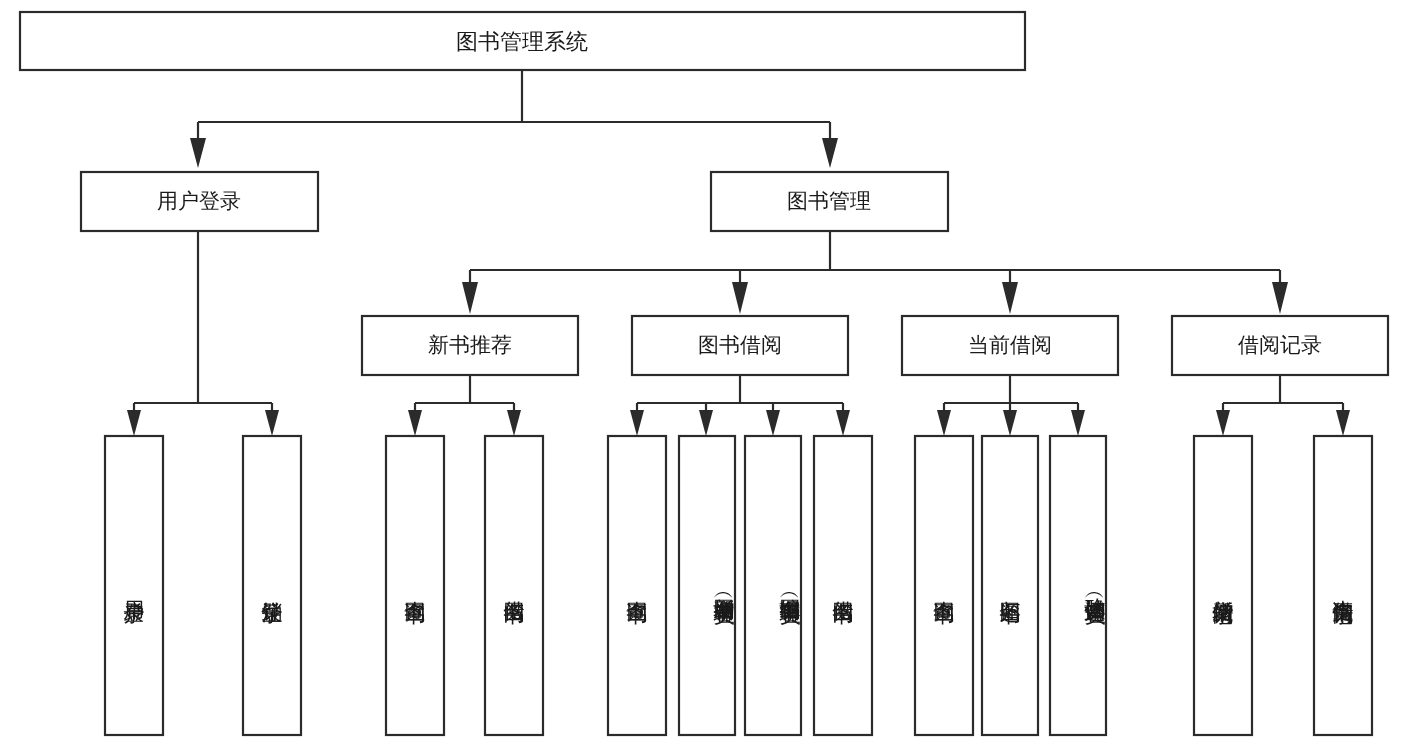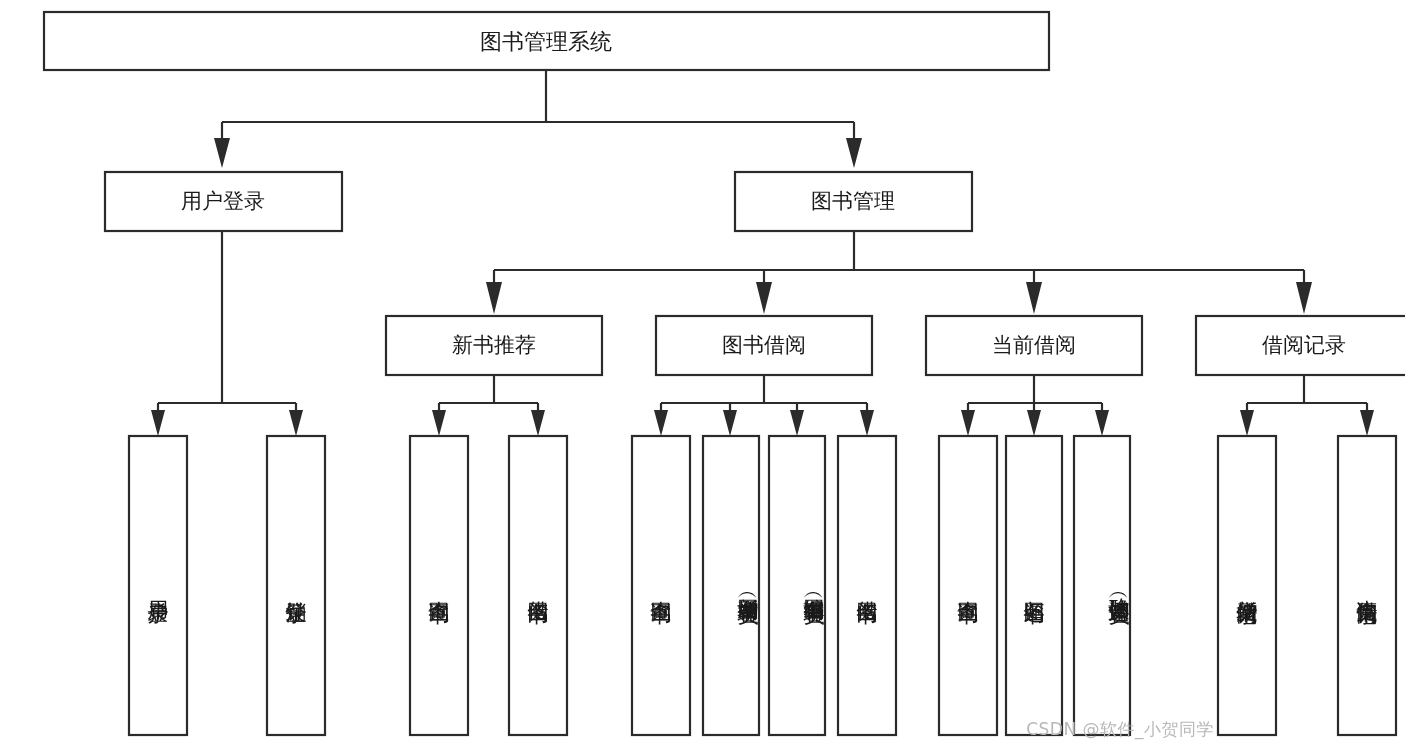--- a/index.html
+++ b/index.html
@@ -12,21 +12,20 @@
     width: 1405px;
     height: 747px;
     font-family: "DejaVu Sans", "Liberation Sans", sans-serif;
     overflow: hidden;
   }
   #diagram-root {
     position: relative;
     width: 1198px;
     height: 747px;
     background: #ffffff;
-    margin-left: 24px;
   }
   svg#tree-svg {
     position: absolute;
     left: 0;
     top: 0;
     width: 1405px;
     height: 747px;
     display: block;
   }
   .node-box {
@@ -214,15 +213,14 @@
   <div class="leaf-label" style="left:745px; top:438px; width:56px; height:295px; display:flex; align-items:flex-start; justify-content:center;">编辑图书（管理员）</div>
   <div class="leaf-label" style="left:814px; top:436px; width:58px; height:299px; display:flex; align-items:center; justify-content:center;">借阅图书</div>
 
   <div class="leaf-label" style="left:915px; top:436px; width:58px; height:299px; display:flex; align-items:center; justify-content:center;">查询图书</div>
   <div class="leaf-label" style="left:982px; top:436px; width:56px; height:299px; display:flex; align-items:center; justify-content:center;">归还图书</div>
   <div class="leaf-label" style="left:1050px; top:438px; width:56px; height:295px; display:flex; align-items:flex-start; justify-content:center;">确认归还（管理员）</div>
 
   <div class="leaf-label" style="left:1194px; top:436px; width:58px; height:299px; display:flex; align-items:center; justify-content:center;">新增借阅记录</div>
   <div class="leaf-label" style="left:1314px; top:436px; width:58px; height:299px; display:flex; align-items:center; justify-content:center;">查询借阅记录</div>
 
-  <div class="watermark">CSDN @软件_小贺同学</div>
 
 </div>
 
 </body></html>

